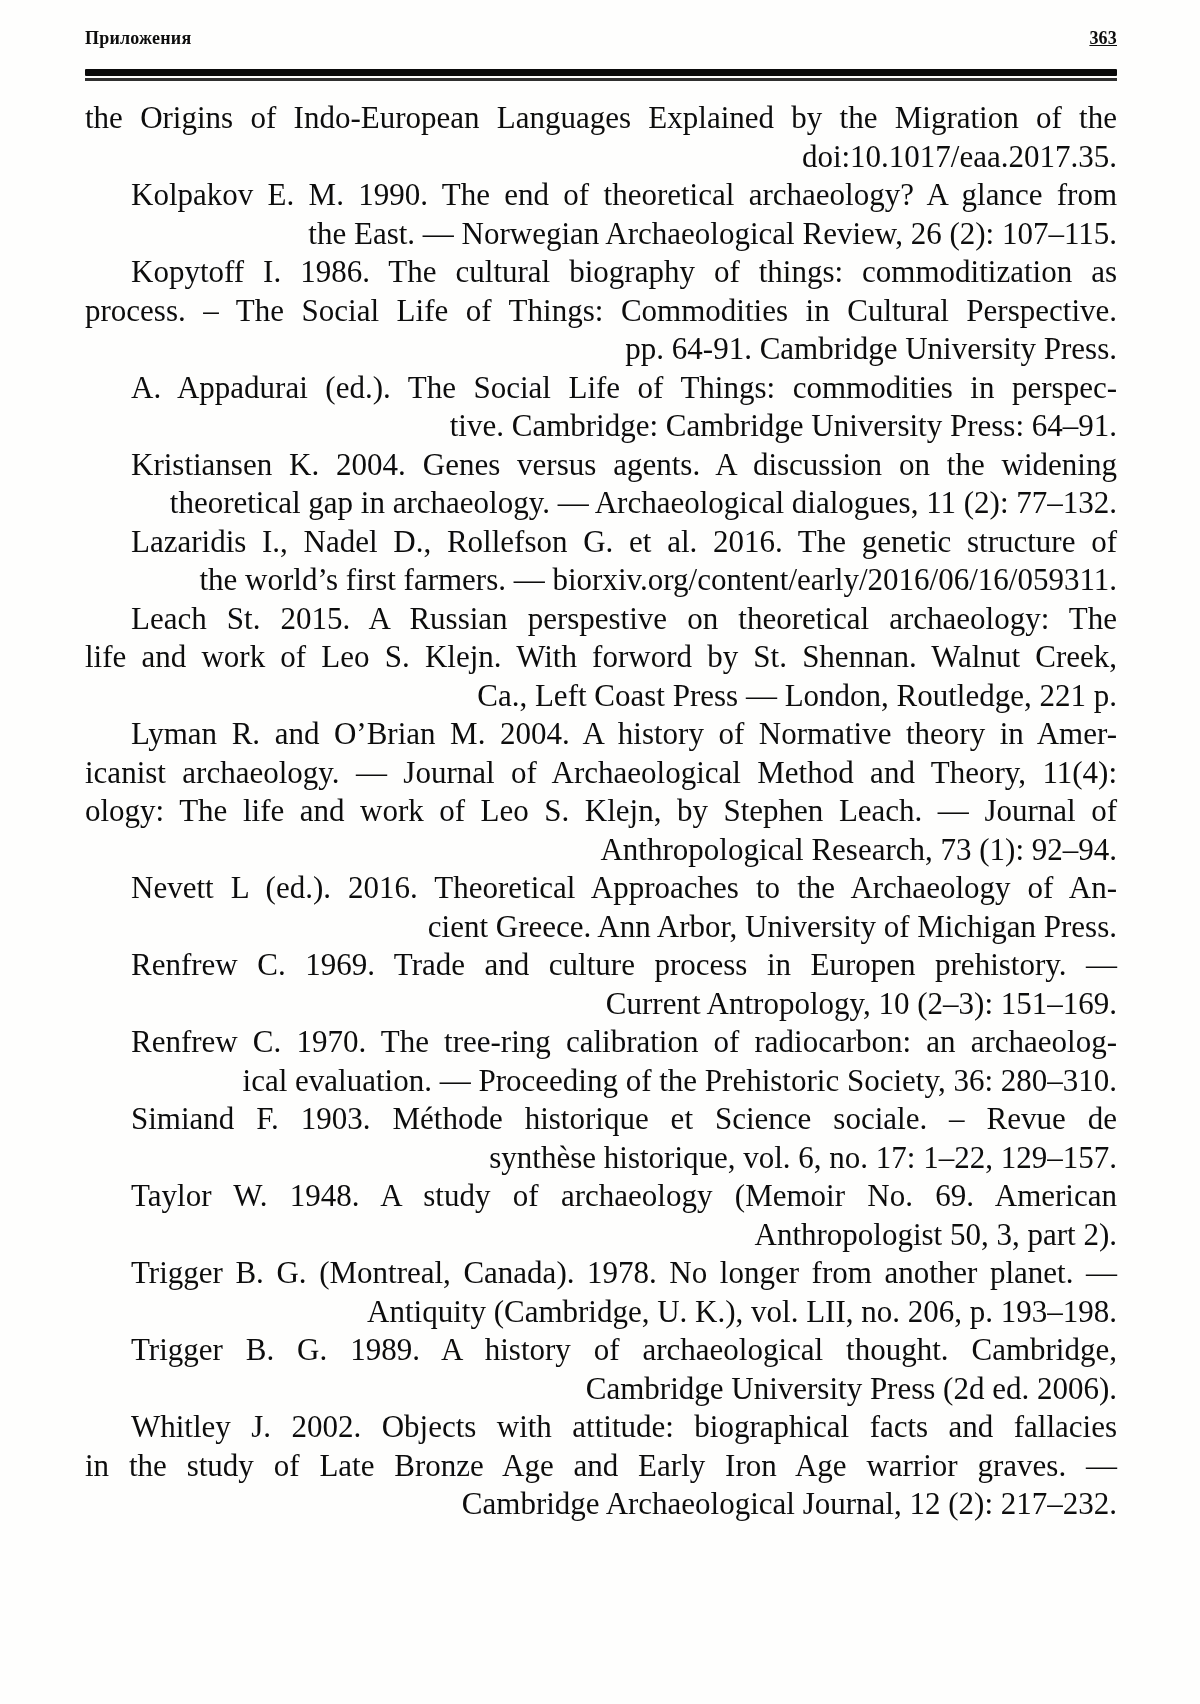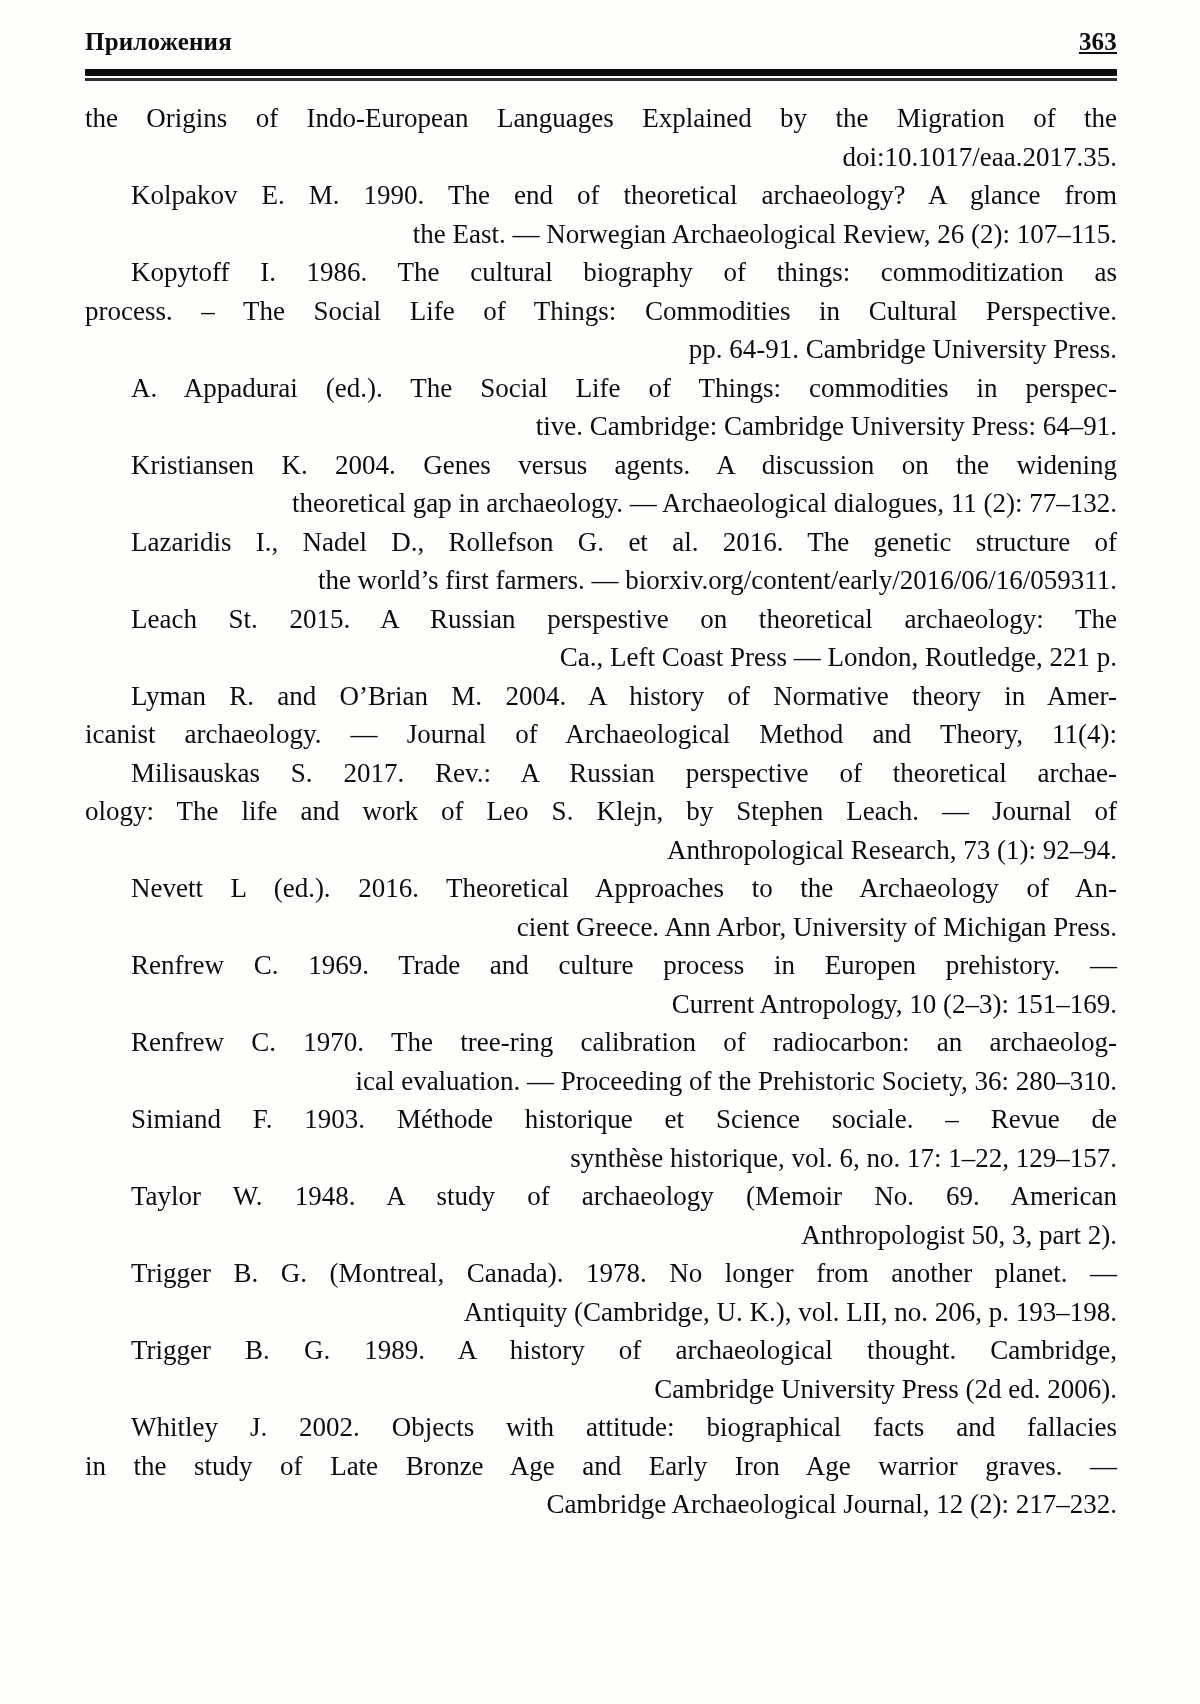--- a/index.html
+++ b/index.html
@@ -18,21 +18,21 @@
   }
   .page-header {
     position: absolute;
     top: 28px;
     left: 85px;
     width: 1032px;
     display: flex;
     justify-content: space-between;
     align-items: baseline;
     font-weight: bold;
-    font-size: 25px;
+    font-size: 18px;
     letter-spacing: 0.2px;
   }
   .running-title { font-weight: bold; }
   .page-number { font-weight: bold; text-decoration: underline; }
   .header-rule {
     position: absolute;
     top: 69px;
     left: 85px;
     width: 1032px;
   }
@@ -45,21 +45,21 @@
     margin-top: 2px;
     height: 3px;
     background: var(--rule, #0a0a0a);
     opacity: 0.85;
   }
   .refs {
     position: absolute;
     top: 99px;
     left: 85px;
     width: 1032px;
-    font-size: 27px;
+    font-size: 31px;
     line-height: 38.5px;
   }
   .para { margin: 0; }
   .line {
     text-align: right;
     min-height: 38.5px;
   }
   .line.just {
     text-align: justify;
     text-align-last: justify;
@@ -104,28 +104,28 @@
       <div class="para">
         <div class="line just indent">Kristiansen K. 2004. Genes versus agents. A discussion on the widening</div>
         <div class="line">theoretical gap in archaeology. — Archaeological dialogues, 11 (2): 77–132.</div>
       </div>
       <div class="para">
         <div class="line just indent">Lazaridis I., Nadel D., Rollefson G. et al. 2016. The genetic structure of</div>
         <div class="line">the world’s first farmers. — biorxiv.org/content/early/2016/06/16/059311.</div>
       </div>
       <div class="para">
         <div class="line just indent">Leach St. 2015. A Russian perspestive on theoretical archaeology: The</div>
+        <div class="line just">life and work of Leo S. Klejn. With forword by St. Shennan. Walnut Creek,</div>
         <div class="line">Ca., Left Coast Press — London, Routledge, 221 p.</div>
       </div>
       <div class="para">
         <div class="line just indent">Lyman R. and O’Brian M. 2004. A history of Normative theory in Amer-</div>
         <div class="line just">icanist archaeology. — Journal of Archaeological Method and Theory, 11(4):</div>
       </div>
       <div class="para">
-        <div class="line just indent">Milisauskas S. 2017. Rev.: A Russian perspective of theoretical archae-</div>
         <div class="line just">ology: The life and work of Leo S. Klejn, by Stephen Leach. — Journal of</div>
         <div class="line">Anthropological Research, 73 (1): 92–94.</div>
       </div>
       <div class="para">
         <div class="line just indent">Nevett L (ed.). 2016. Theoretical Approaches to the Archaeology of An-</div>
         <div class="line">cient Greece. Ann Arbor, University of Michigan Press.</div>
       </div>
       <div class="para">
         <div class="line just indent">Renfrew C. 1969. Trade and culture process in Europen prehistory. —</div>
         <div class="line">Current Antropology, 10 (2–3): 151–169.</div>

